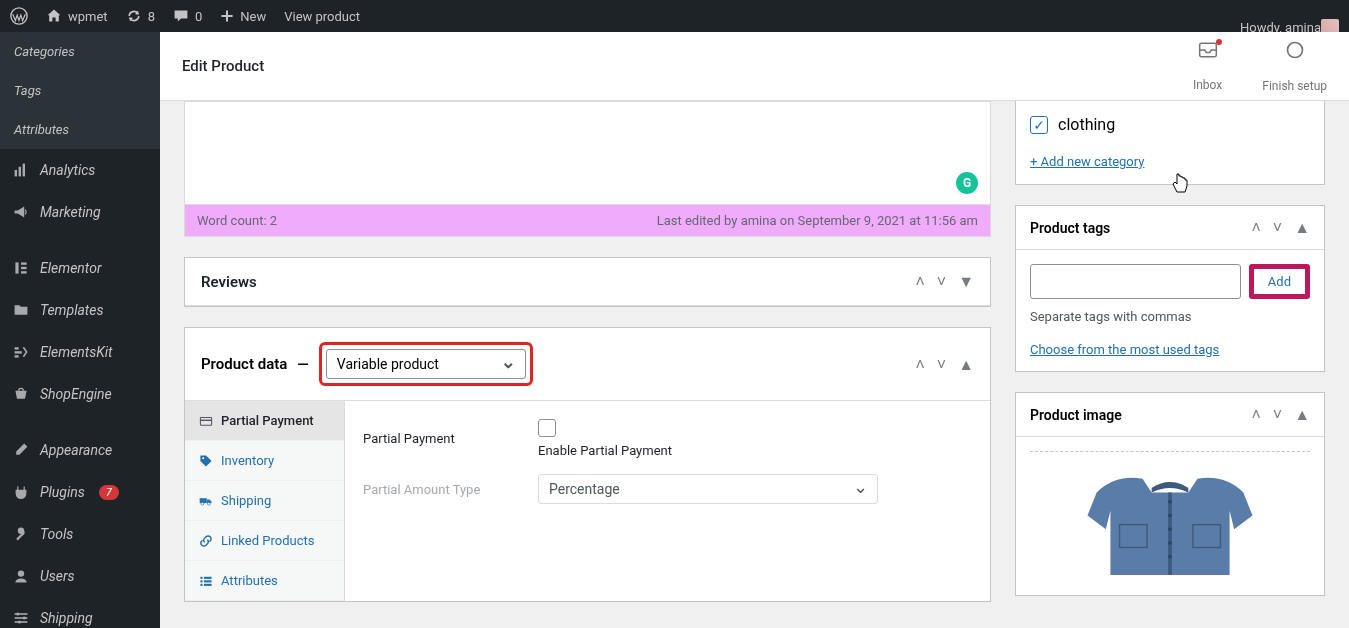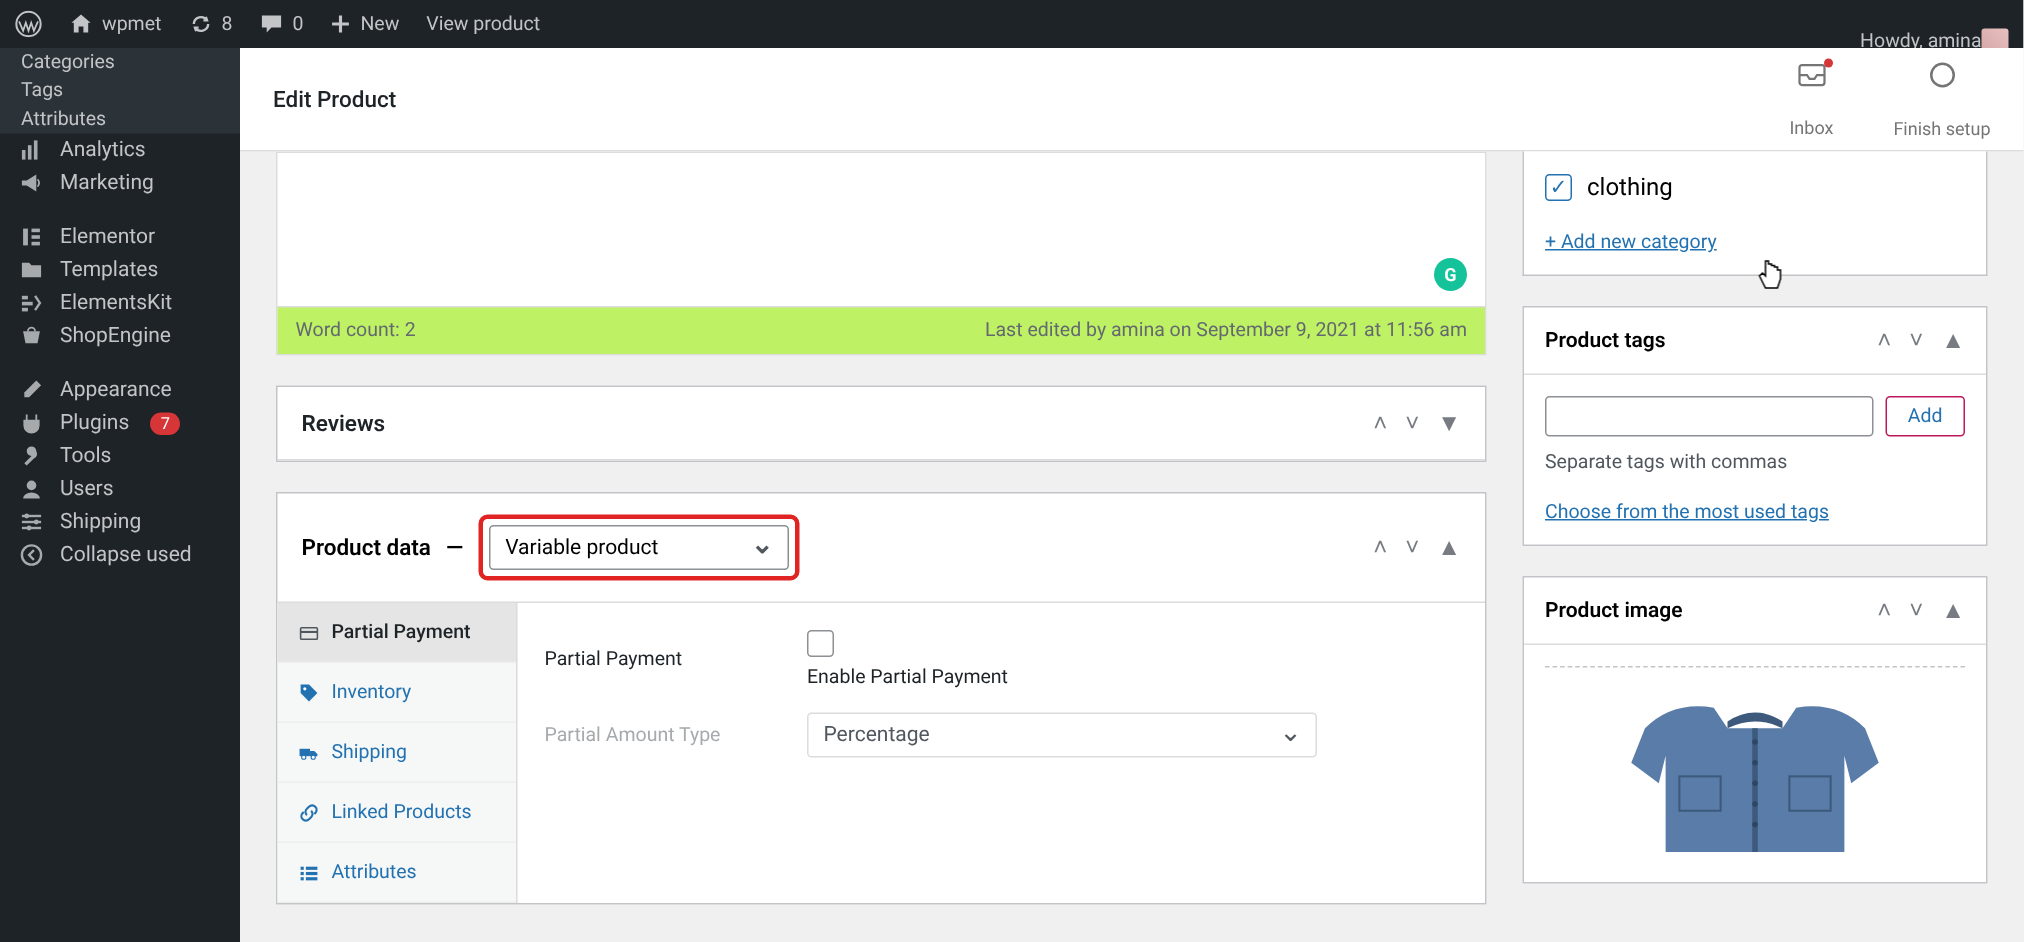--- a/index.html
+++ b/index.html
@@ -7,41 +7,41 @@
 
 
 .admin-bar { background: #1d2327; height: 32px; display: flex; align-items: center; color: #c3c4c7; font-size: 13px; padding: 12px 10px; justify-content: space-between; }
 .admin-bar-left { display: flex; align-items: center; gap: 18px; }
 .admin-bar-item { display: flex; align-items: center; gap: 6px; cursor: pointer; }
 .admin-bar-right { display: flex; align-items: center; gap: 0; margin-top: 23px; }
 .avatar { width: 18px; height: 18px; background: linear-gradient(45deg, #d4a5a5, #e8c0c0); border-radius: 2px; }
 
 
 .sidebar { position: absolute; left: 0; top: 32px; bottom: 0; width: 160px; background: #1d2327; color: #c3c4c7; overflow-y: auto; }
-.sidebar-item { padding: 2px 12px; cursor: pointer; display: flex; align-items: center; gap: 10px; font-size: 14px; }
+.sidebar-item { padding: 12px 12px; cursor: pointer; display: flex; align-items: center; gap: 10px; font-size: 14px; font-style: italic; }
 .sidebar-sub { background: #2c3338; }
 .sidebar-sub .sidebar-item { padding-left: 14px; font-size: 13px; color: #c3c4c7; }
 .sidebar-icon { width: 18px; height: 18px; display: inline-flex; align-items: center; justify-content: center; flex-shrink: 0; }
 .badge-count { background: #d63638; color: #fff; border-radius: 10px; font-size: 11px; padding: 1px 7px; margin-left: 4px; }
 
 
 .main { position: absolute; left: 160px; right: 0; top: 32px; bottom: 0; overflow: auto; }
 .topbar { background: #fff; height: 69px; border-bottom: 1px solid #dcdcde; display: flex; align-items: center; padding: 0 22px; justify-content: space-between; }
 .topbar-title { font-size: 15px; font-weight: 500; color: #1d2327; }
 .topbar-actions { display: flex; gap: 40px; align-items: center; }
 .topbar-action { display: flex; flex-direction: column; align-items: center; gap: 16px; color: #757575; font-size: 12px; cursor: pointer; }
 .inbox-icon { position: relative; }
 .inbox-dot { position: absolute; top: -2px; right: -4px; width: 6px; height: 6px; background: #d63638; border-radius: 50%; }
 
 
 .content { padding: 0 24px 24px 24px; }
 .editor-area { background: #fff; border: 1px solid #dcdcde; margin-top: 0; position: relative; }
 .editor-body { height: 102px; position: relative; }
 .grammarly { position: absolute; right: 12px; bottom: 10px; width: 22px; height: 22px; background: #15c39a; border-radius: 50%; display:flex; align-items:center; justify-content:center; color:#fff; font-weight:bold; font-size:12px; }
-.editor-footer { background: #bef264; border-top: 1px solid #dcdcde; padding: 8px 12px; font-size: 13px; color: #646970; display: flex; justify-content: space-between; }
+.editor-footer { background: #f0abfc; border-top: 1px solid #dcdcde; padding: 8px 12px; font-size: 13px; color: #646970; display: flex; justify-content: space-between; }
 
 
 .metabox { background: #fff; border: 1px solid #c3c4c7; margin-top: 20px; }
 .metabox-header { padding: 14px 16px; display: flex; align-items: center; justify-content: space-between; border-bottom: 1px solid #dcdcde; }
 .metabox-title { font-size: 15px; font-weight: 600; color: #1d2327; }
 .metabox-toggles { display: flex; gap: 12px; color: #787c82; }
 .chev { cursor: pointer; }
 
 
 .product-data-header { display: flex; align-items: center; gap: 24px; padding: 14px 16px; border-bottom: 1px solid #dcdcde; justify-content: space-between; }
@@ -70,21 +70,21 @@
 
 .cols { display: flex; gap: 24px; }
 .col-left { flex: 1; min-width: 0; }
 .col-right { width: 310px; flex-shrink: 0; margin-top: 0; }
 
 .cat-checkbox { display: flex; align-items: center; gap: 10px; padding: 6px 0; }
 .checkbox-checked { width: 18px; height: 18px; border: 1.5px solid #2271b1; border-radius: 3px; display: flex; align-items: center; justify-content: center; color: #2271b1; font-size: 14px; }
 .add-link { color: #2271b1; text-decoration: underline; font-size: 13px; cursor: pointer; display: inline-block; margin-top: 6px; }
 
 .tag-input { flex: 1; padding: 5px 8px; border: 1px solid #8c8f94; border-radius: 3px; }
-.tag-add-btn { padding: 5px 14px; border: 1px solid #be185d; color: #2271b1; background: #fff; border-radius: 3px; font-size: 13px; cursor: pointer; }
+.tag-add-btn { padding: 5px 14px; border: 5px solid #be185d; color: #2271b1; background: #fff; border-radius: 3px; font-size: 13px; cursor: pointer; }
 .tag-row { display: flex; gap: 8px; }
 
 .product-image-box { width: 100%; height: 130px; border-top: 1px dashed #c3c4c7; padding-top: 6px; display: flex; align-items: center; justify-content: center; }
 .shirt { width: 240px; height: 110px; position: relative; }
 .shirt svg { width: 100%; height: 100%; }
 
 .sidebox { background: #fff; border: 1px solid #c3c4c7; margin-bottom: 20px; }
 .sidebox-header { padding: 12px 14px; display: flex; justify-content: space-between; align-items: center; border-bottom: 1px solid #dcdcde; }
 .sidebox-title { font-size: 14px; font-weight: 600; }
 .sidebox-body { padding: 14px; font-size: 13px; color: #50575e; }

